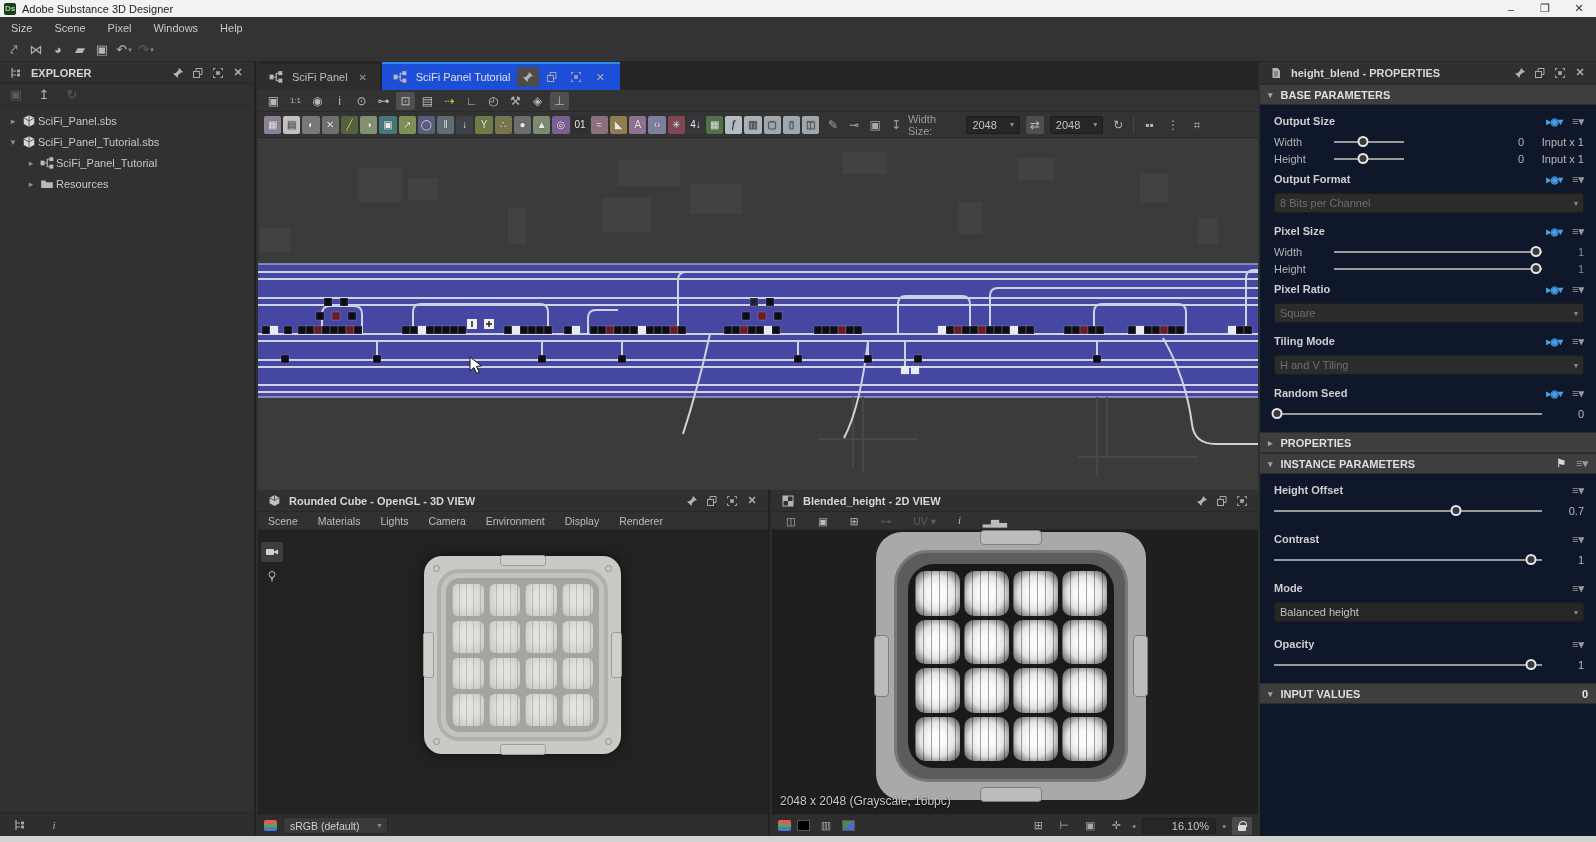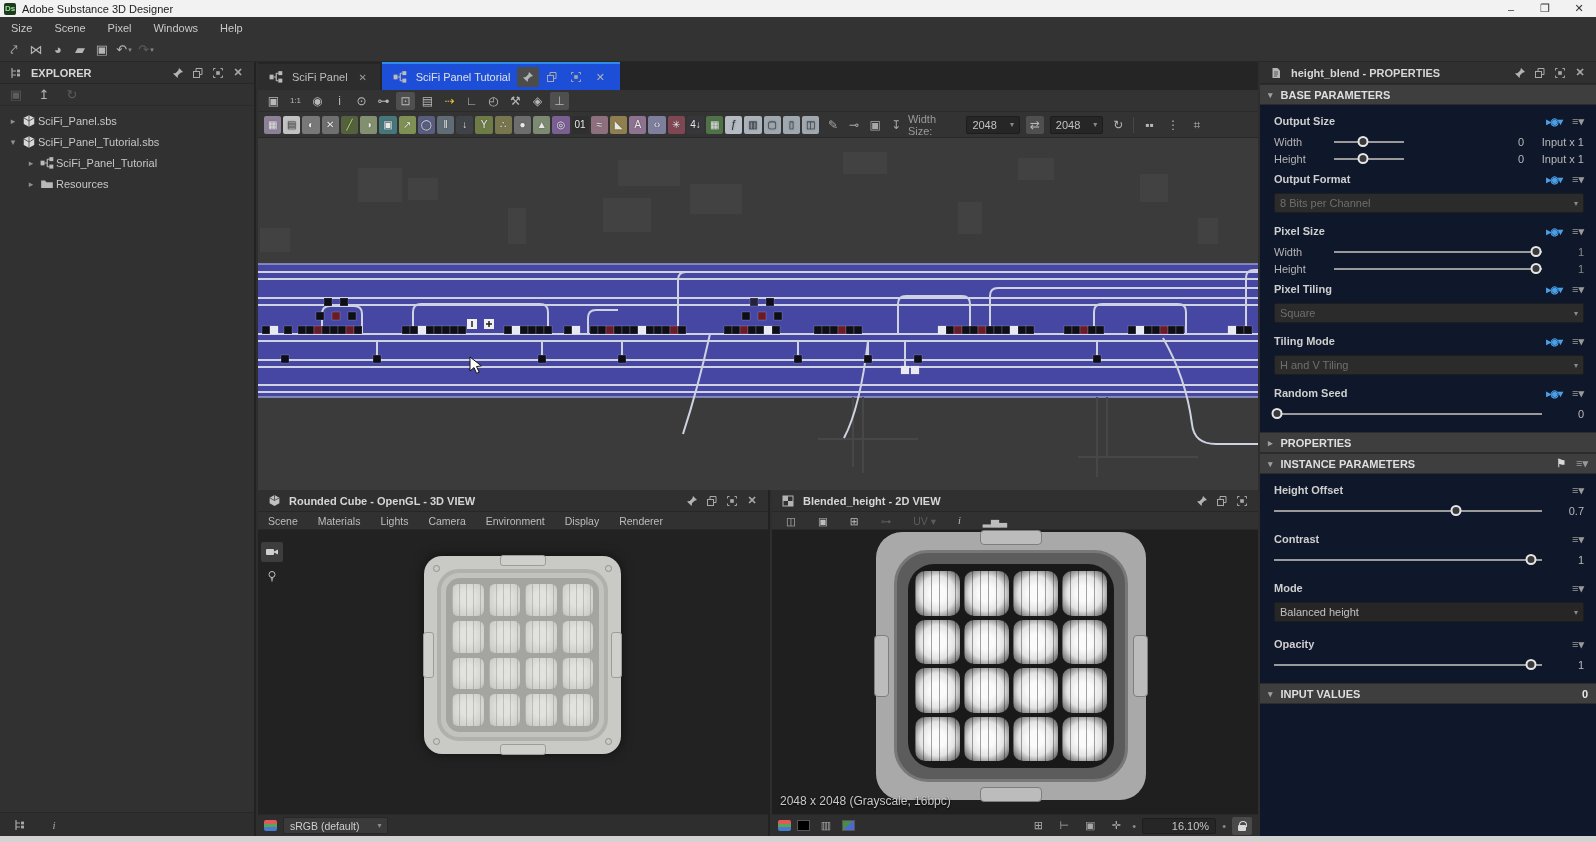--- a/index.html
+++ b/index.html
@@ -812,21 +812,21 @@
       <div class="srow">
         <span class="slabel">Height</span>
         <div class="slider">
           <div class="track"></div>
             <div class="knob" style="left:97%"></div>
           </div>
         <span class="sval dimtxt">1</span>
       </div>
 
       <div class="grp-label">
-        <span>Pixel Tiling</span>
+        <span>Pixel Ratio</span>
         <span class="grp-icons">
             <span class="exposei">▸◉▾</span>
             <span class="preseti">≡▾</span>
           </span>
       </div>
       <div class="ddrow">
           <div class="dd full disabled">
         <span>Square</span>
             <span class="cv">▾</span>
           </div>

